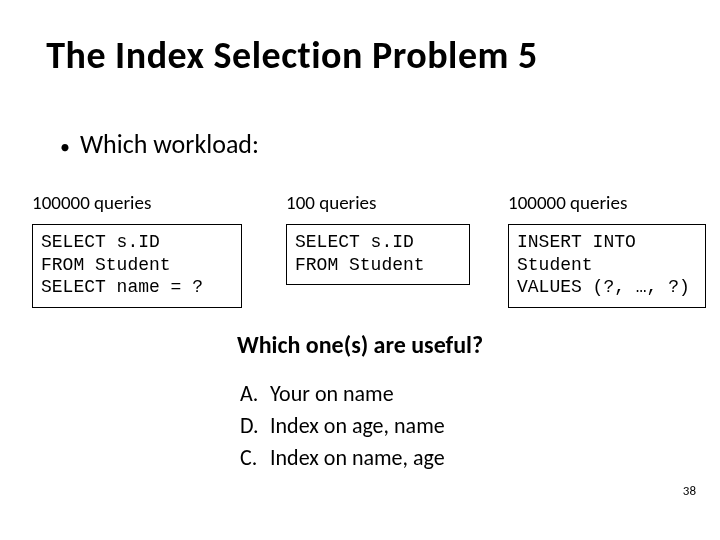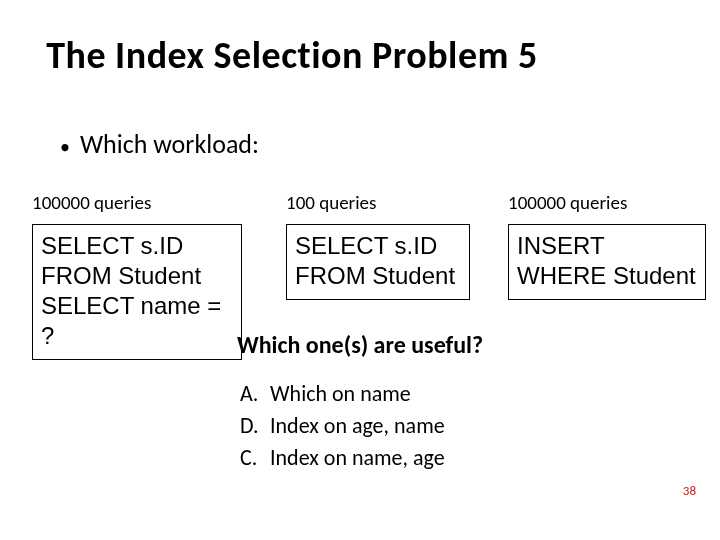--- a/index.html
+++ b/index.html
@@ -47,23 +47,23 @@
   .col1 { left: 32px;  width: 210px; }
   .col2 { left: 278px; width: 184px; margin-left: 8px; }
   .col3 { left: 508px; width: 198px; }
   .count {
     font-size: 19px;
     margin-bottom: 10px;
   }
   .codebox {
     border: 1px solid #000;
     padding: 6px 8px 8px 8px;
-    font-size: 24px;
+    font-size: 18px;
     line-height: 1.25;
-    font-family: Liberation Sans, sans-serif;
+    font-family: Liberation Mono, monospace;
   }
   .question {
     position: absolute;
     top: 330px;
     left: 0;
     width: 720px;
     text-align: center;
     font-size: 24px;
     font-weight: 700;
   }
@@ -74,21 +74,21 @@
     font-size: 22px;
     line-height: 1.45;
   }
   .opt-row { white-space: nowrap; }
   .opt-letter { display: inline-block; width: 30px; }
   .pagenum {
     position: absolute;
     right: 24px;
     bottom: 42px;
     font-size: 13px;
-    color: #b91c1c;
+    color: #000000;
   }
 </style>
 </head>
 <body>
 
 <div class="slide">
 
   <div class="title">The  Index  Selection  Problem  5</div>
 
   <div class="bullet">
@@ -108,30 +108,31 @@
     <div class="count">100  queries</div>
     <div class="codebox">
       <div>SELECT s.ID</div>
       <div>FROM Student</div>
     </div>
   </div>
 
   <div class="col col3">
     <div class="count">100000  queries</div>
     <div class="codebox">
-      <div>INSERT WHERE Student</div>
+      <div>INSERT INTO Student</div>
+      <div>VALUES (?, …, ?)</div>
       <div></div>
     </div>
   </div>
 
   <div class="question">Which  one(s)  are  useful?</div>
 
   <div class="options">
     <div class="opt-row">
-      <span class="opt-letter">A.</span><span>Which  on  name</span>
+      <span class="opt-letter">A.</span><span>Your  on  name</span>
     </div>
     <div class="opt-row">
       <span class="opt-letter">D.</span><span>Index  on  age,  name</span>
     </div>
     <div class="opt-row">
       <span class="opt-letter">C.</span><span>Index  on  name,  age</span>
     </div>
   </div>
 
   <div class="pagenum">38</div>

